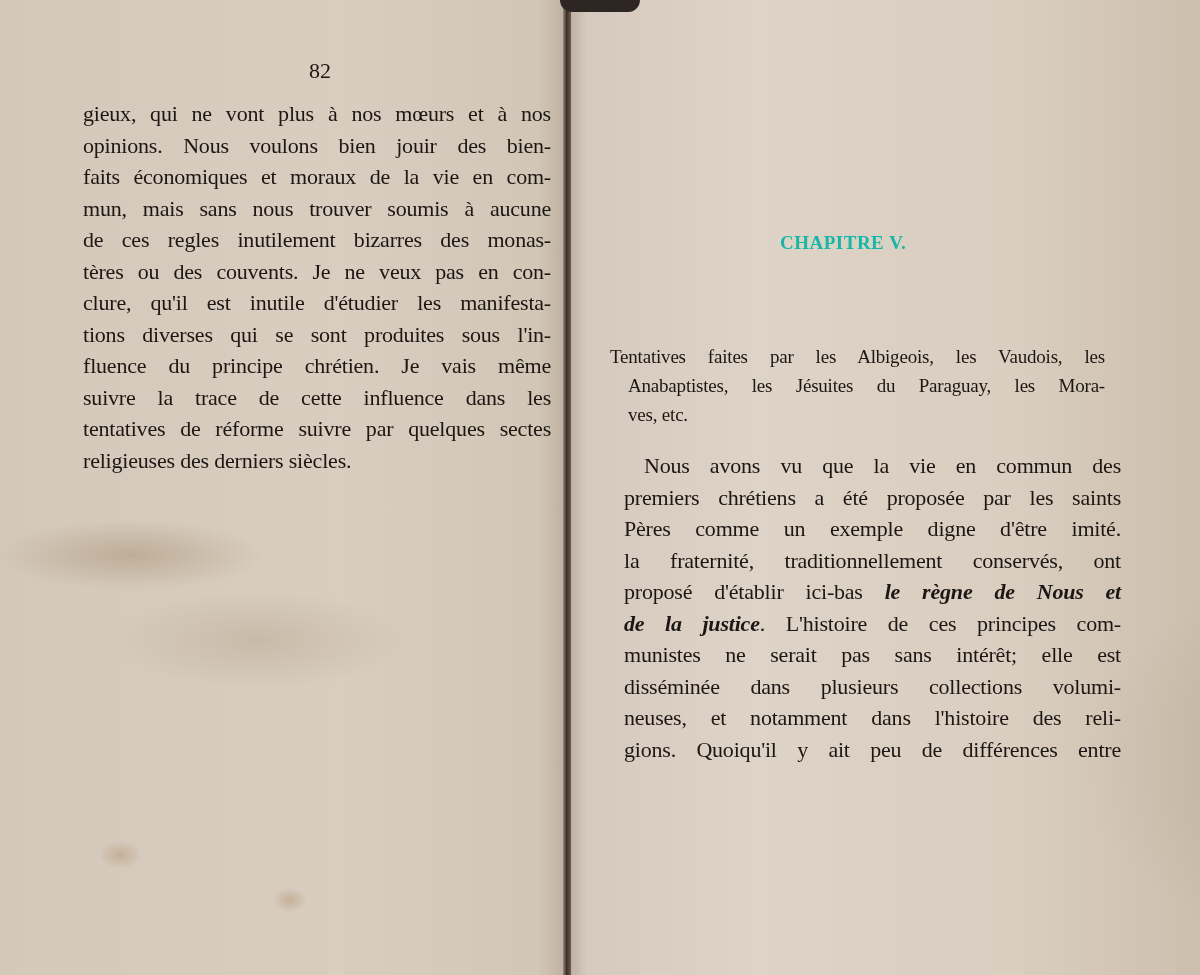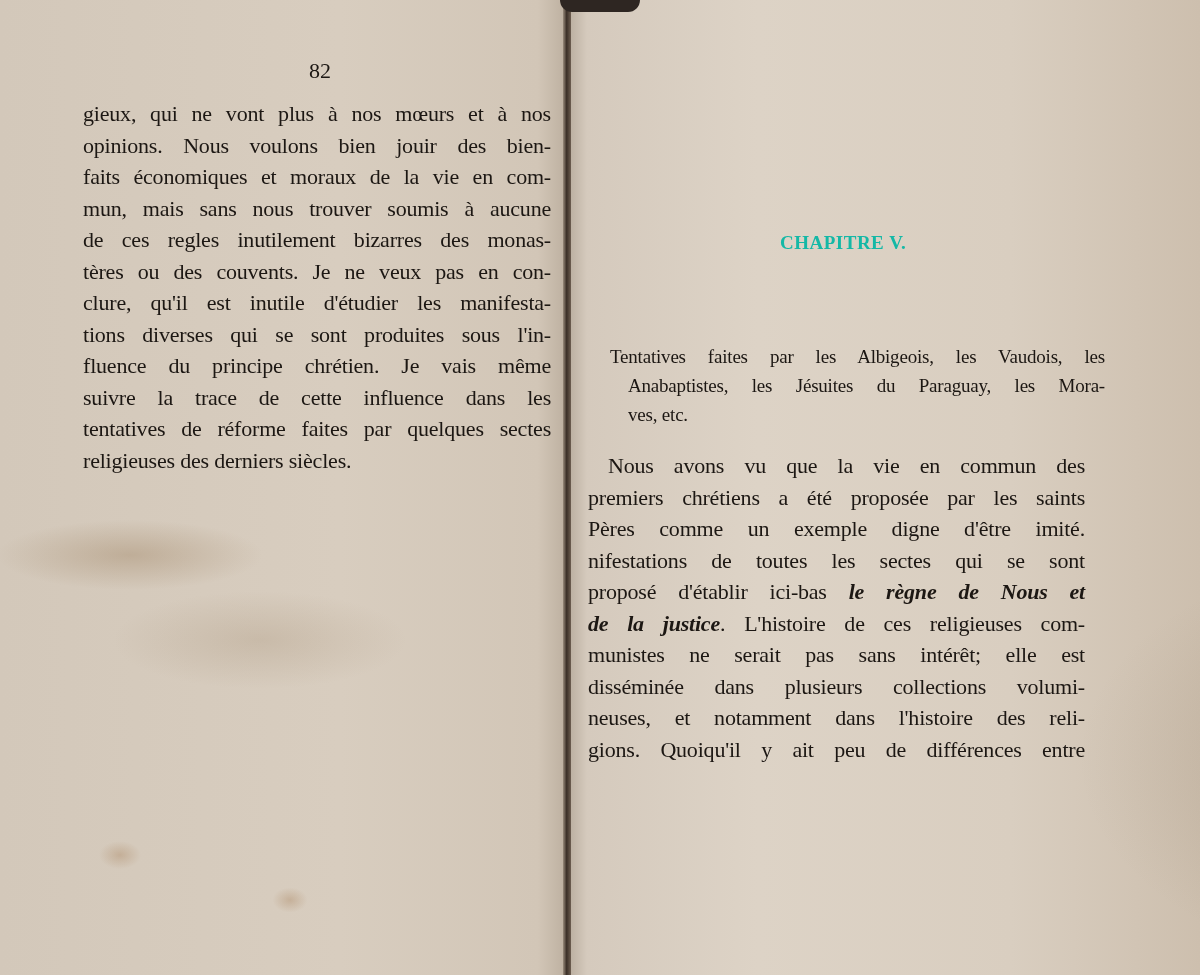--- a/index.html
+++ b/index.html
@@ -47,21 +47,21 @@
     position:absolute; left:300px; top:58px; width:40px; text-align:center;
     font-size:22px; color:#1c1713;
   }
   .left-body { left:83px; top:98px; width:468px; }
   .chapter {
     position:absolute; left:780px; top:232px; font-size:19px; font-weight:bold;
     letter-spacing:0.5px; color:#14b8a6;
   }
   .summary { left:610px; top:328px; width:495px; font-size:19px; line-height:29px;margin-top:14px; }
   .summary .indent { padding-left:18px; }
-  .right-body { left:588px; top:450px; width:497px; }
+  .right-body { left:624px; top:450px; width:497px; }
   .right-body .first { padding-left:20px; }
   em { font-style:italic; font-weight:bold; }
 </style>
 </head>
 <body>
 
 <div class="spread">
   <div class="page page-left"></div>
   <div class="page page-right"></div>
   <div class="gutter"></div>
@@ -73,37 +73,37 @@
     <span class="line">gieux, qui ne vont plus à nos mœurs et à nos</span>
     <span class="line">opinions. Nous voulons bien jouir des bien-</span>
     <span class="line">faits économiques et moraux de la vie en com-</span>
     <span class="line">mun, mais sans nous trouver soumis à aucune</span>
     <span class="line">de ces regles inutilement bizarres des monas-</span>
     <span class="line">tères ou des couvents. Je ne veux pas en con-</span>
     <span class="line">clure, qu'il est inutile d'étudier les manifesta-</span>
     <span class="line">tions diverses qui se sont produites sous l'in-</span>
     <span class="line">fluence du principe chrétien. Je vais même</span>
     <span class="line">suivre la trace de cette influence dans les</span>
-    <span class="line">tentatives de réforme faites par quelques sectes</span>
+    <span class="line">tentatives de réforme suivre par quelques sectes</span>
     <span class="line last">religieuses des derniers siècles.</span>
   </div>
 
   <div class="chapter">CHAPITRE V.</div>
 
   <div class="text summary">
     <span class="line">Tentatives faites par les Albigeois, les Vaudois, les</span>
     <span class="line indent">Anabaptistes, les Jésuites du Paraguay, les Mora-</span>
     <span class="line last indent">ves, etc.</span>
   </div>
 
   <div class="text right-body">
     <span class="line first">Nous avons vu que la vie en commun des</span>
     <span class="line">premiers chrétiens a été proposée par les saints</span>
     <span class="line">Pères comme un exemple digne d'être imité.</span>
-    <span class="line">nifestations de toutes les sectes qui se sont</span>
+    <span class="line">la fraternité, traditionnellement conservés, ont</span>
     <span class="line"><span>proposé d'établir ici-bas</span> <em>le règne de Nous et</em></span>
-    <span class="line"><em>de la justice</em><span>. L'histoire de ces religieuses com-</span></span>
+    <span class="line"><em>de la justice</em><span>. L'histoire de ces principes com-</span></span>
     <span class="line">munistes ne serait pas sans intérêt; elle est</span>
     <span class="line">disséminée dans plusieurs collections volumi-</span>
     <span class="line">neuses, et notamment dans l'histoire des reli-</span>
     <span class="line">gions. Quoiqu'il y ait peu de différences entre</span>
   </div>
 </div>
 
 </body></html>

